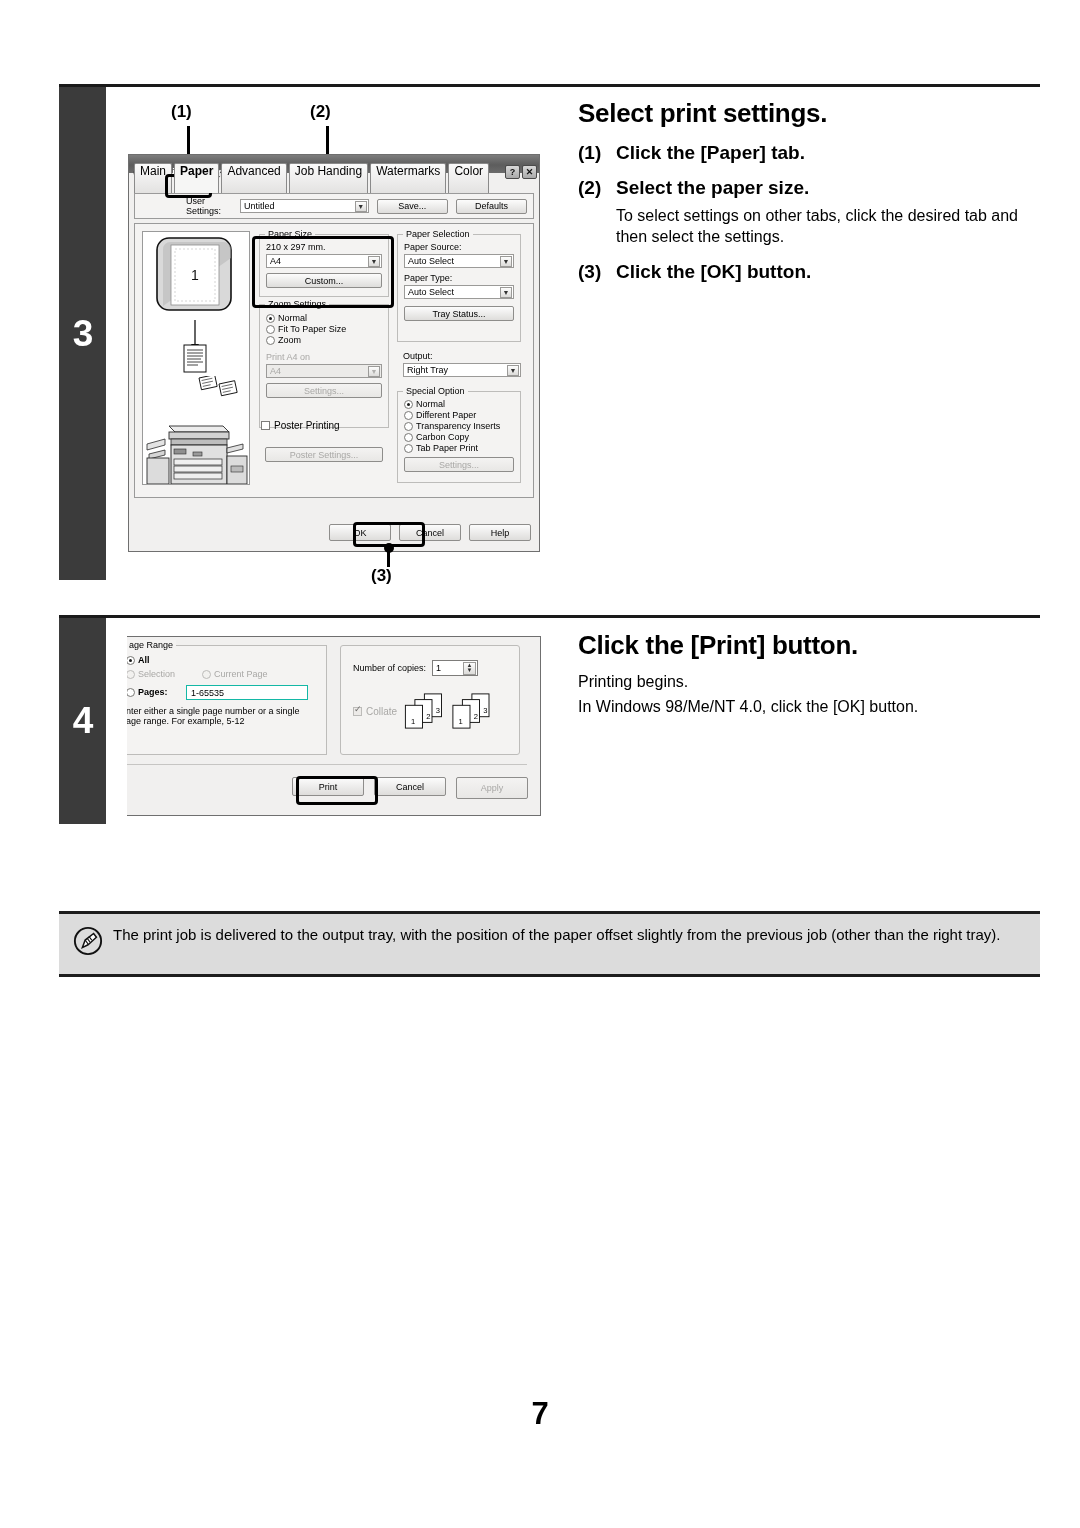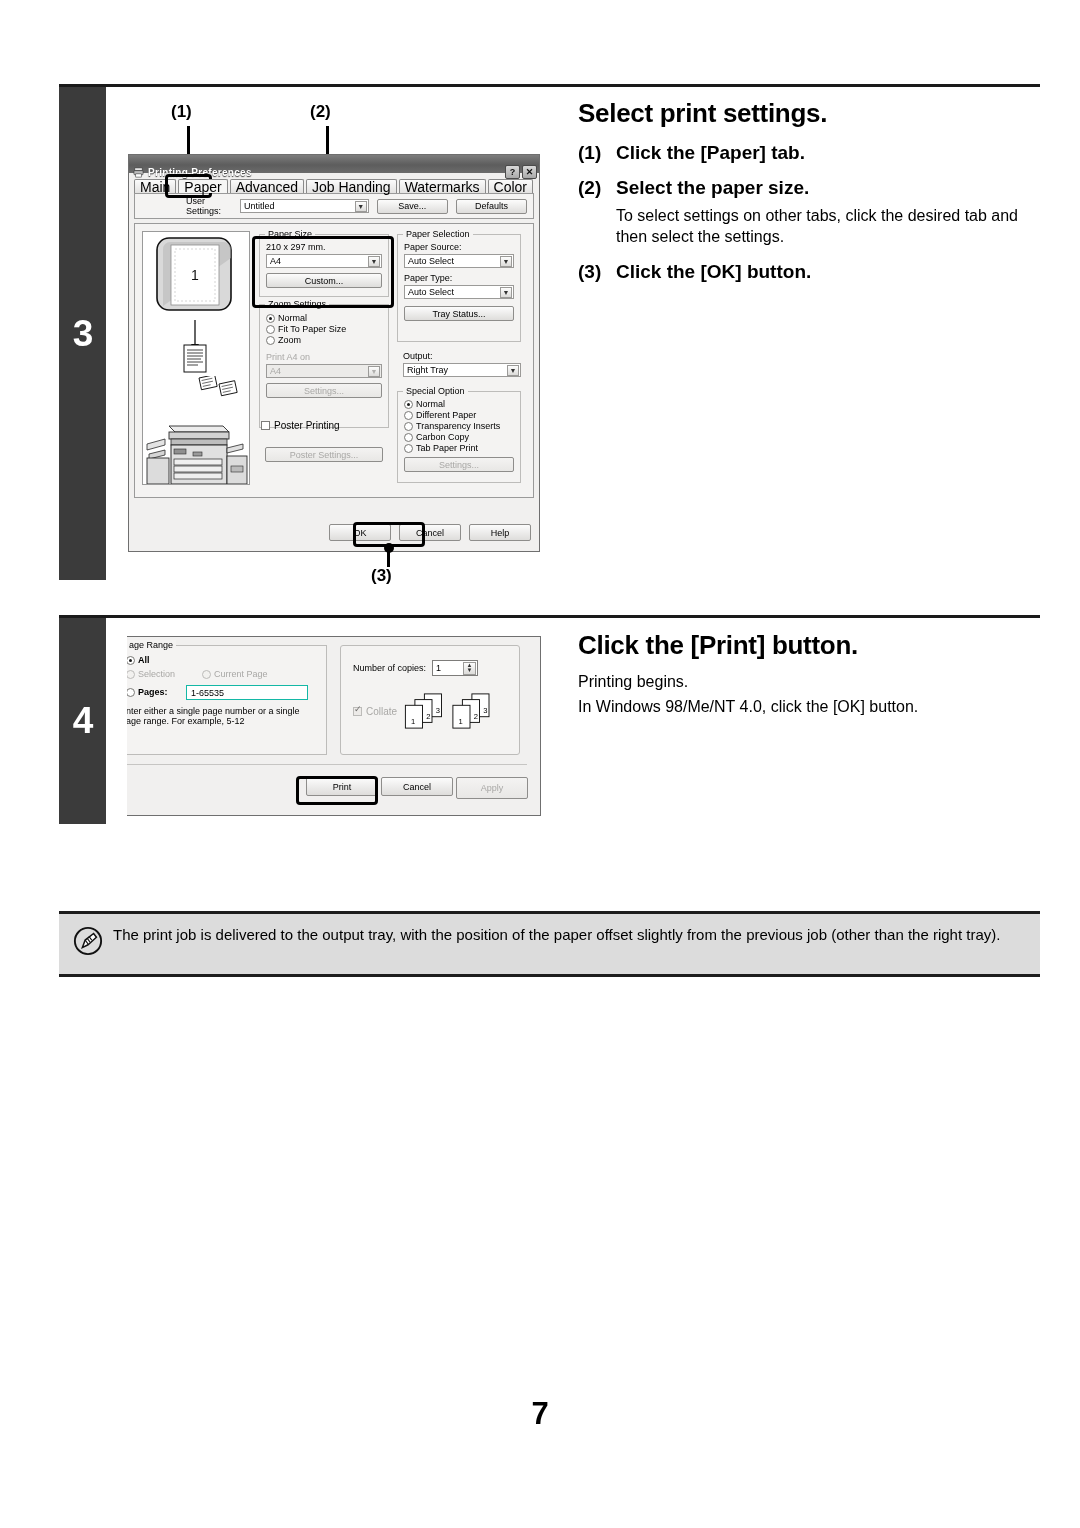--- a/index.html
+++ b/index.html
@@ -44,23 +44,23 @@
     background:linear-gradient(#d8d8d8,#a9a9a9); border:1px solid #4a4a4a;
     border-radius:2px; color:#111; font-size:9px; font-weight:bold;
     display:flex; align-items:center; justify-content:center; line-height:1;
   }
 
   .tabstrip { display:flex; align-items:flex-end; height:17px;
               padding-left:5px; background:#f1f0ef; margin-top:3px; gap:2px;}
   .tab {
     background:linear-gradient(#fbfbfb,#e3e2e1); border:1px solid #8a8a8a;
     border-bottom:none; border-radius:2px 2px 0 0;
-    padding:1px 5px 0; font-size:14px; line-height:12px; white-space:nowrap;
-  }
-  .tab.sel { background:#f6f6f5; font-weight:normal; position:relative; z-index:2; }
+    padding:1px 5px 16px; font-size:12px; line-height:12px; white-space:nowrap;
+  }
+  .tab.sel { background:#f6f6f5; font-weight:bold; position:relative; z-index:2; }
 
   .panel { margin:0 5px 4px; border:1px solid #9a9a9a; background:#f4f3f2; }
 
   .grp { border:1px solid #bdbcba; position:relative; background:#f4f3f2; }
   .grp > .lg {
     position:absolute; top:-6px; left:5px; background:#f4f3f2;
     padding:0 3px; font-size:9px; white-space:nowrap;
   }
 
   .cbo {
@@ -460,21 +460,21 @@
             <rect x="62" y="8" width="18" height="24" fill="#fff" stroke="#111" stroke-width="1"></rect>
             <text x="74" y="28">2</text>
             <rect x="52" y="14" width="18" height="24" fill="#fff" stroke="#111" stroke-width="1"></rect>
             <text x="58" y="34">1</text>
           </g>
         </svg>
       </div>
     </div>
 
     <div style="position:absolute;left:-10px;top:127px;width:410px;height:1px;background:#c6c5c3;"></div>
-    <div style="position:absolute;right:12px;top:140px;display:flex;gap:3px;">
+    <div style="position:absolute;right:12px;top:140px;display:flex;gap:10px;">
       <div class="btn" style="width:72px;height:19px;">Print</div>
       <div class="btn" style="width:72px;height:19px;">Cancel</div>
       <div class="btn dis" style="width:72px;height:22px;text-align:right;">Apply</div>
     </div>
   </div>
 </div>
 
 <div class="hl" style="left:296px;top:776px;width:82px;height:29px;"></div>
 
 <div class="note" style="left:59px;top:911px;width:981px;height:66px;">

